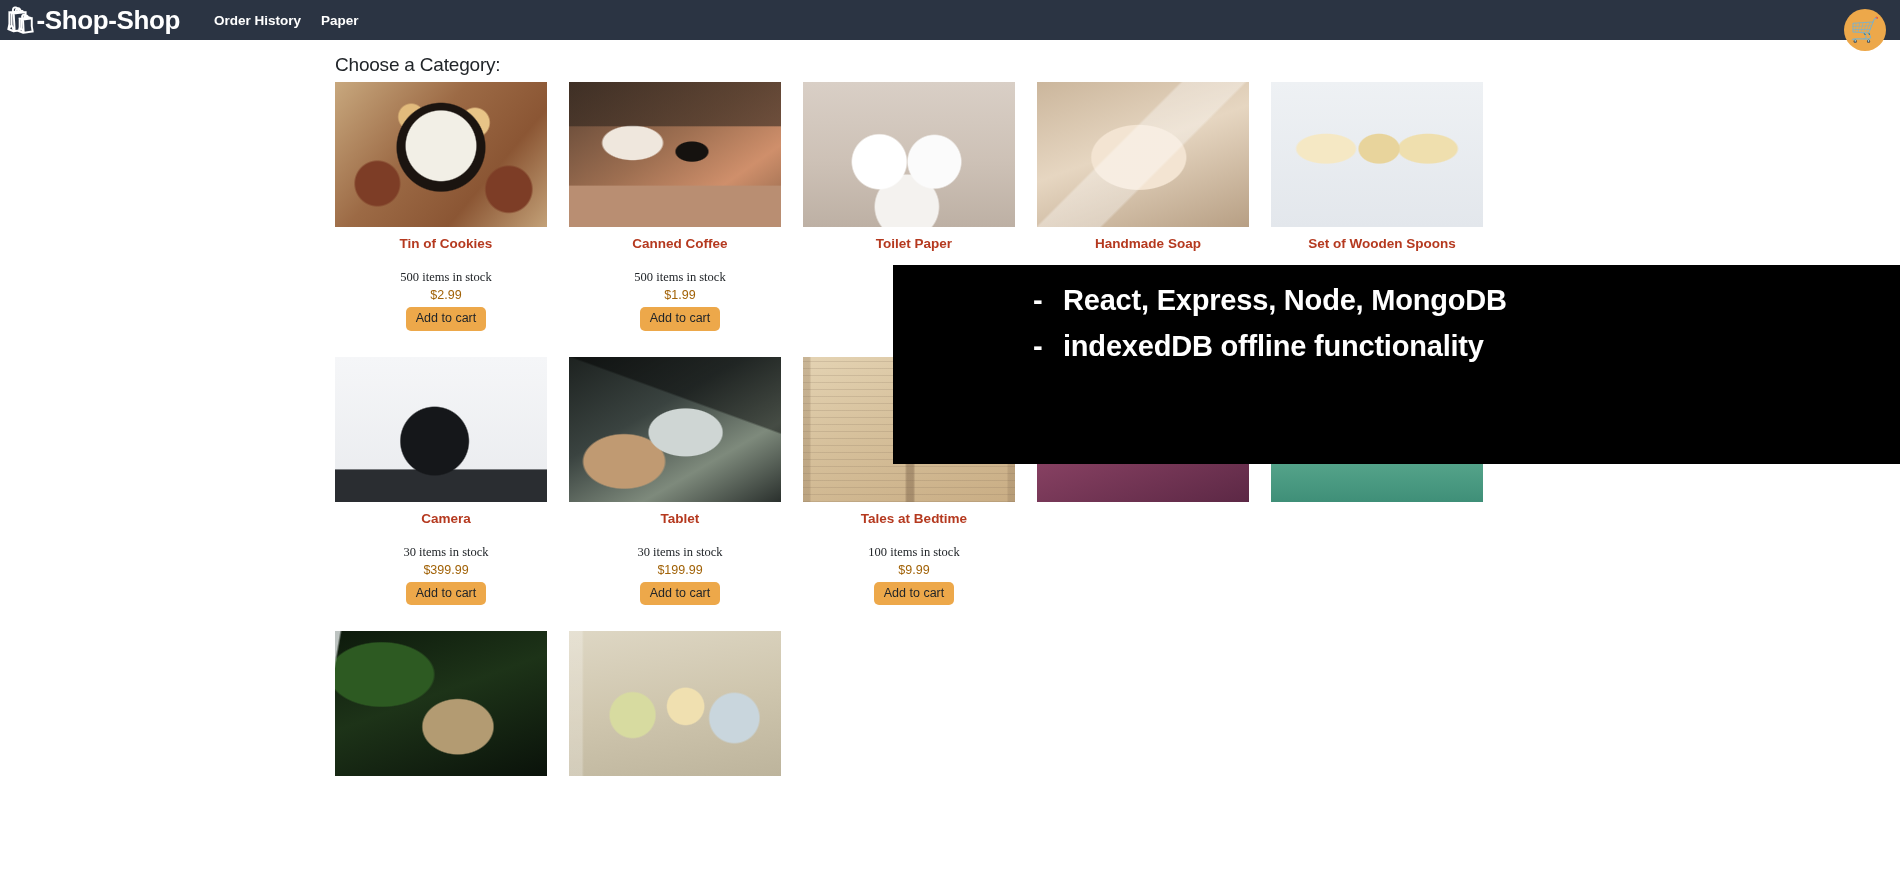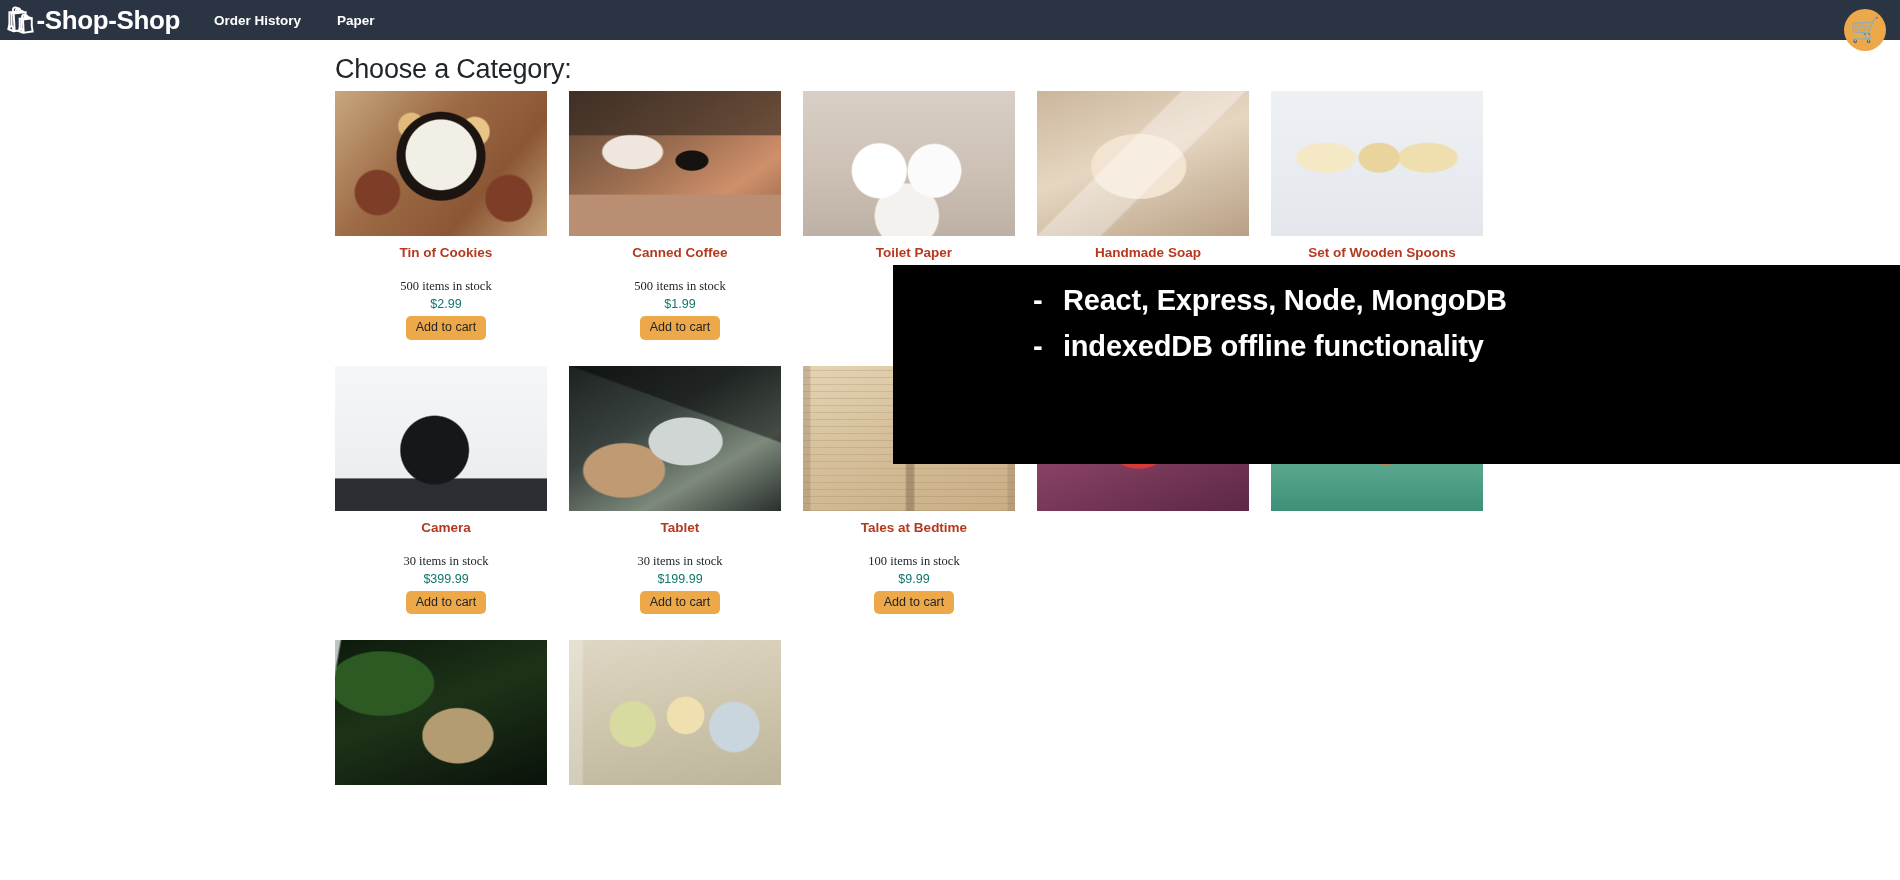--- a/index.html
+++ b/index.html
@@ -30,21 +30,21 @@
   }
   .brand-emoji {
     font-size: 26px;
     line-height: 1;
     margin-right: 0px;
     display: inline-block;
   }
   .nav-links {
     display: flex;
     align-items: center;
-    gap: 36px;
+    gap: 20px;
     margin-left: 34px;
   }
   .nav-link {
     color: #ffffff;
     font-size: 13.5px;
     font-weight: bold;
     text-decoration: none;
     cursor: pointer;
     white-space: nowrap;
   }
@@ -63,21 +63,21 @@
     cursor: pointer;
   }
 
   
   .container {
     width: 1230px;
     margin: 0 auto;
     padding-left: 0px;
   }
   .section-title {
-    font-size: 27px;
+    font-size: 19px;
     color: #212529;
     font-weight: normal;
     margin-top: 14px;
     margin-bottom: 6px;
     letter-spacing: -0.2px;
   }
   .section-title.products { margin-top: 16px; margin-bottom: 12px; }
 
   .category-list {
     display: flex;
@@ -130,21 +130,21 @@
   }
   .product-stock {
     font-size: 12.5px;
     color: #212529;
     margin-top: 16px;
     line-height: 1.45;
     font-family: Liberation Serif, serif;
   }
   .product-price {
     font-size: 12.5px;
-    color: #0f766e;
+    color: #a16207;
     line-height: 1.45;
   }
   .add-btn {
     background: #eda84a;
     border: none;
     border-radius: 5px;
     padding: 3px 10px 4px 10px;
     font-size: 12.5px;
     color: #212529;
     font-family: "Liberation Sans", sans-serif;

